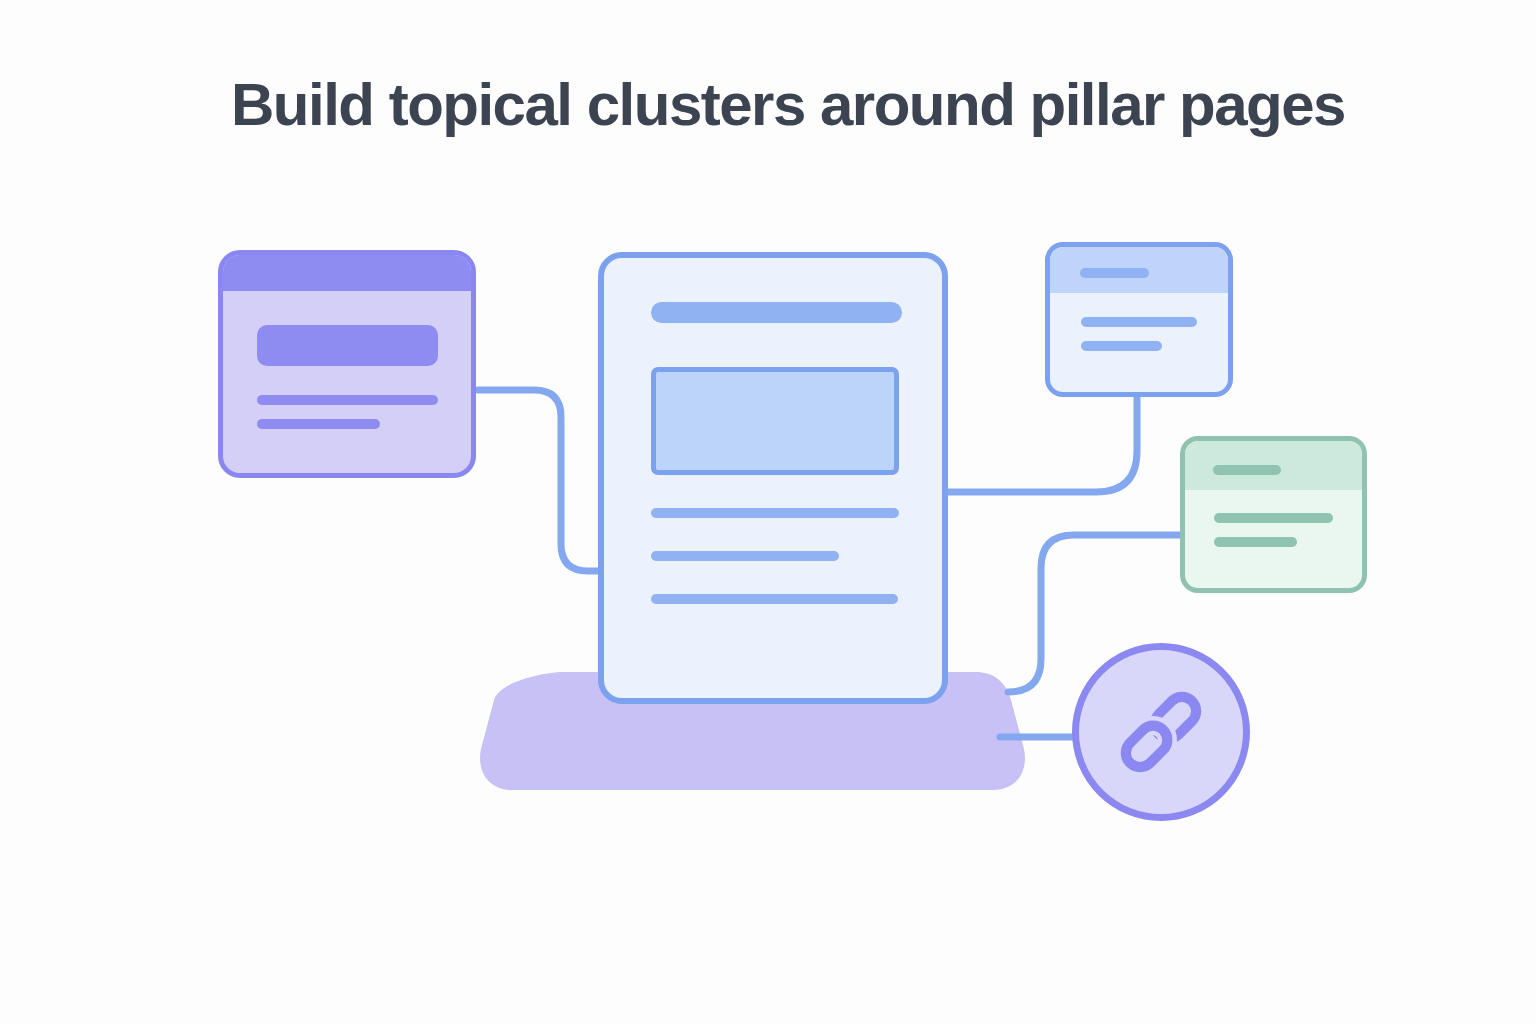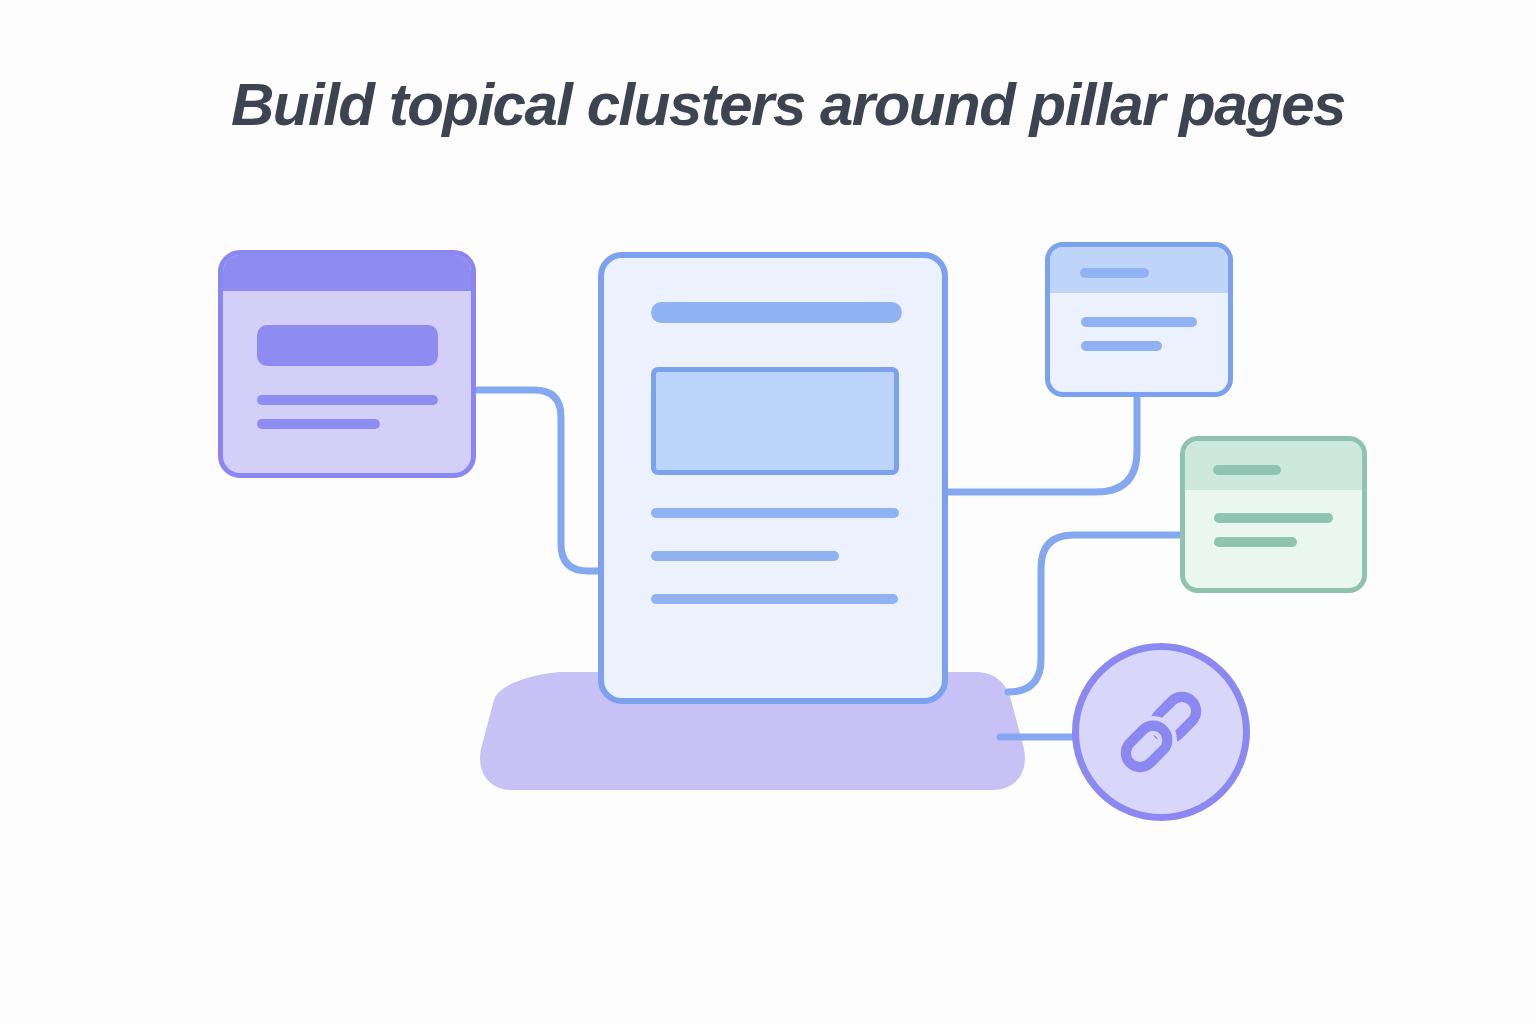--- a/index.html
+++ b/index.html
@@ -7,21 +7,21 @@
     --purple-accent:#8f8cf1; --purple-border:#8a87f0; --purple-card-body:#d3cff7;
     --blue-border:#7ba1ef; --blue-fill-light:#ebf2fd; --blue-accent:#90b1f2;
     --blue-header:#bed5f9; --blue-image-fill:#bcd4f9;
     --green-border:#8fc2b0; --green-header:#cde8dd; --green-fill-light:#eaf7f1; --green-accent:#8fc3b2;
     --base-platform:#c7c1f5; --connector:#83a8f0;
     --circle-fill:#d9d7f9; --circle-border:#8b88f2;
   }
   *{margin:0;padding:0;box-sizing:border-box;}
   html,body{width:1536px;height:1024px;overflow:hidden;}
   body{background:var(--background);font-family:"Liberation Sans","DejaVu Sans",sans-serif;}
-  .canvas{position:relative;width:1536px;height:1024px;background:var(--background);font-style:italic;}
+  .canvas{position:relative;width:1536px;height:1024px;background:var(--background);}
 
   .title{
     position:absolute;top:70px;left:0;width:1536px;text-align:center;
     transform:translateX(20px);
     font-size:60px;font-weight:700;letter-spacing:-1.5px;color:var(--title-text);
   }
 
   svg.scene{position:absolute;left:0;top:0;width:1536px;height:1024px;}
   .base-shape{fill:var(--base-platform);}
   .connector{fill:none;stroke:var(--connector);stroke-width:7;stroke-linecap:round;}

